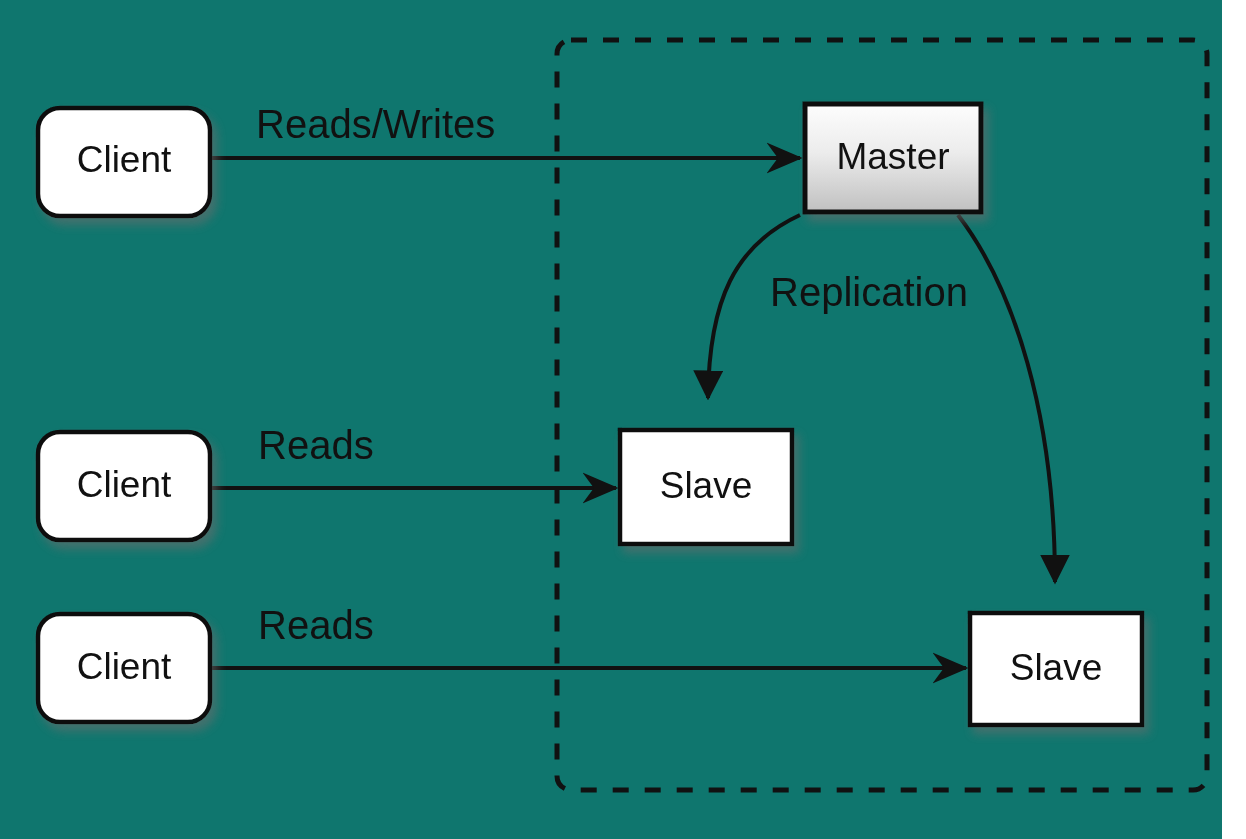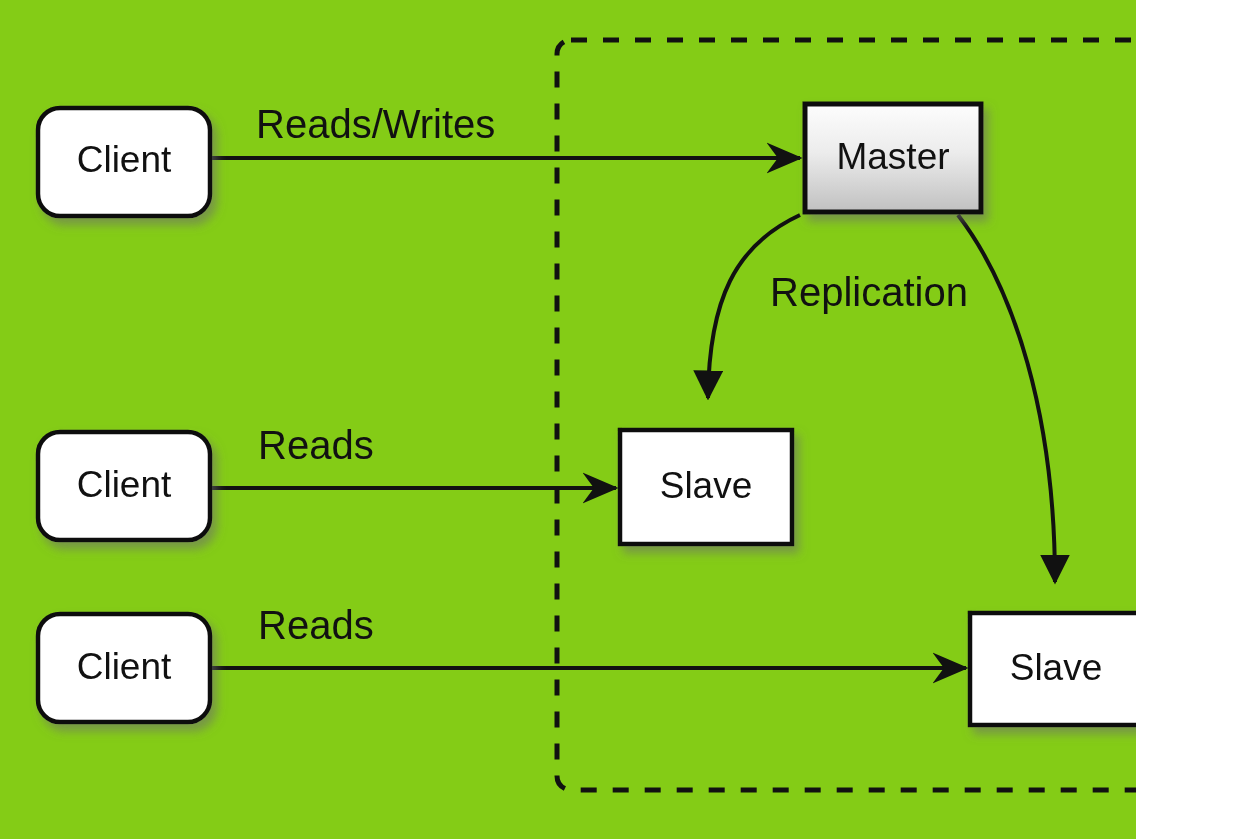--- a/index.html
+++ b/index.html
@@ -6,23 +6,23 @@
   html, body {
     margin: 0;
     padding: 0;
     background: #ffffff;
   }
   body {
     font-family: "Liberation Sans", sans-serif;
   }
   #diagram-root {
     position: relative;
-    width: 1136px;
+    width: 1222px;
     height: 839px;
-    background: #84cc16;
+    background: #0f766e;
     overflow: hidden;
   }
   #diagram-svg {
     position: absolute;
     left: 0;
     top: 0;
     width: 1246px;
     height: 839px;
   }
   .node-label {

